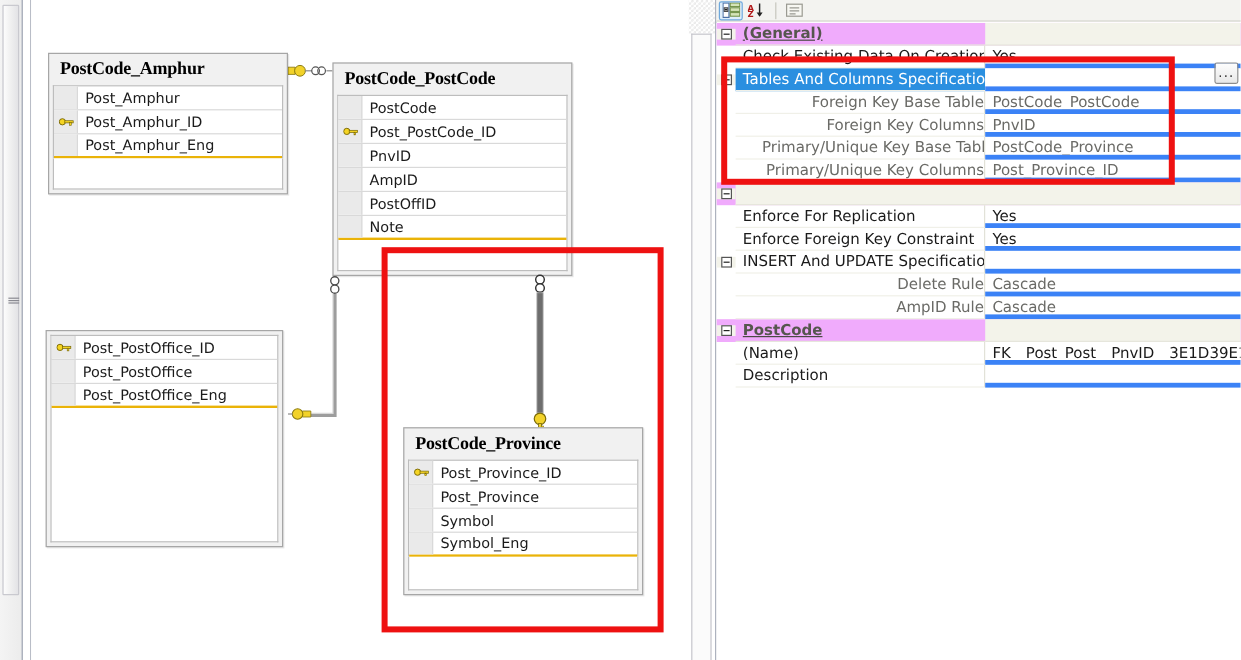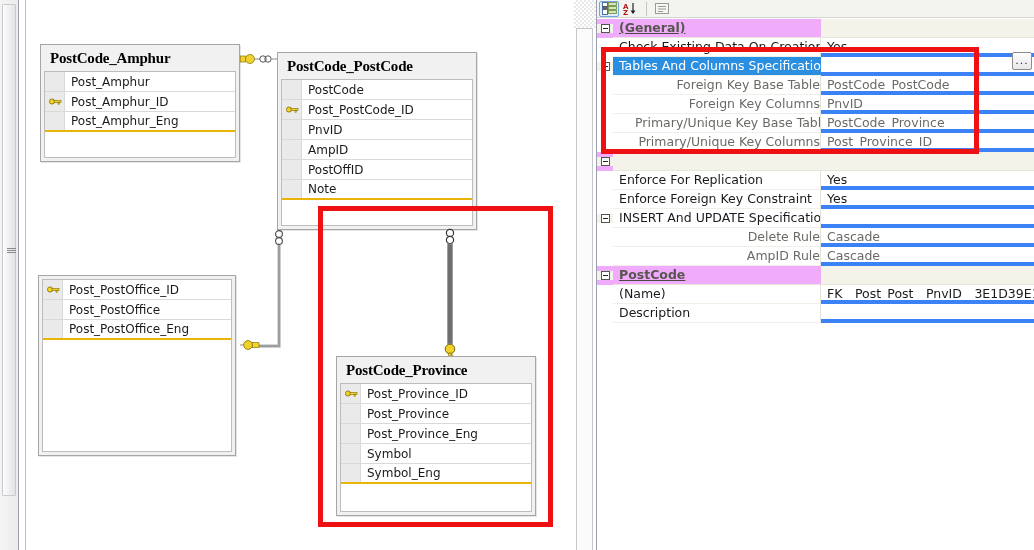--- a/index.html
+++ b/index.html
@@ -340,24 +340,20 @@
             </svg>
           </div>
           <div class="colname">Post_Province_ID</div>
         </div>
         <div class="row">
           <div class="gutter"></div>
           <div class="colname">Post_Province</div>
         </div>
         <div class="row">
           <div class="gutter"></div>
-          <div class="colname">Post_Province_Eng</div>
-        </div>
-        <div class="row">
-          <div class="gutter"></div>
           <div class="colname">Symbol</div>
         </div>
         <div class="row">
           <div class="gutter"></div>
           <div class="colname">Symbol_Eng</div>
         </div>
       </div>
       <div class="filler" style="height:28px"></div>
     </div>
 

